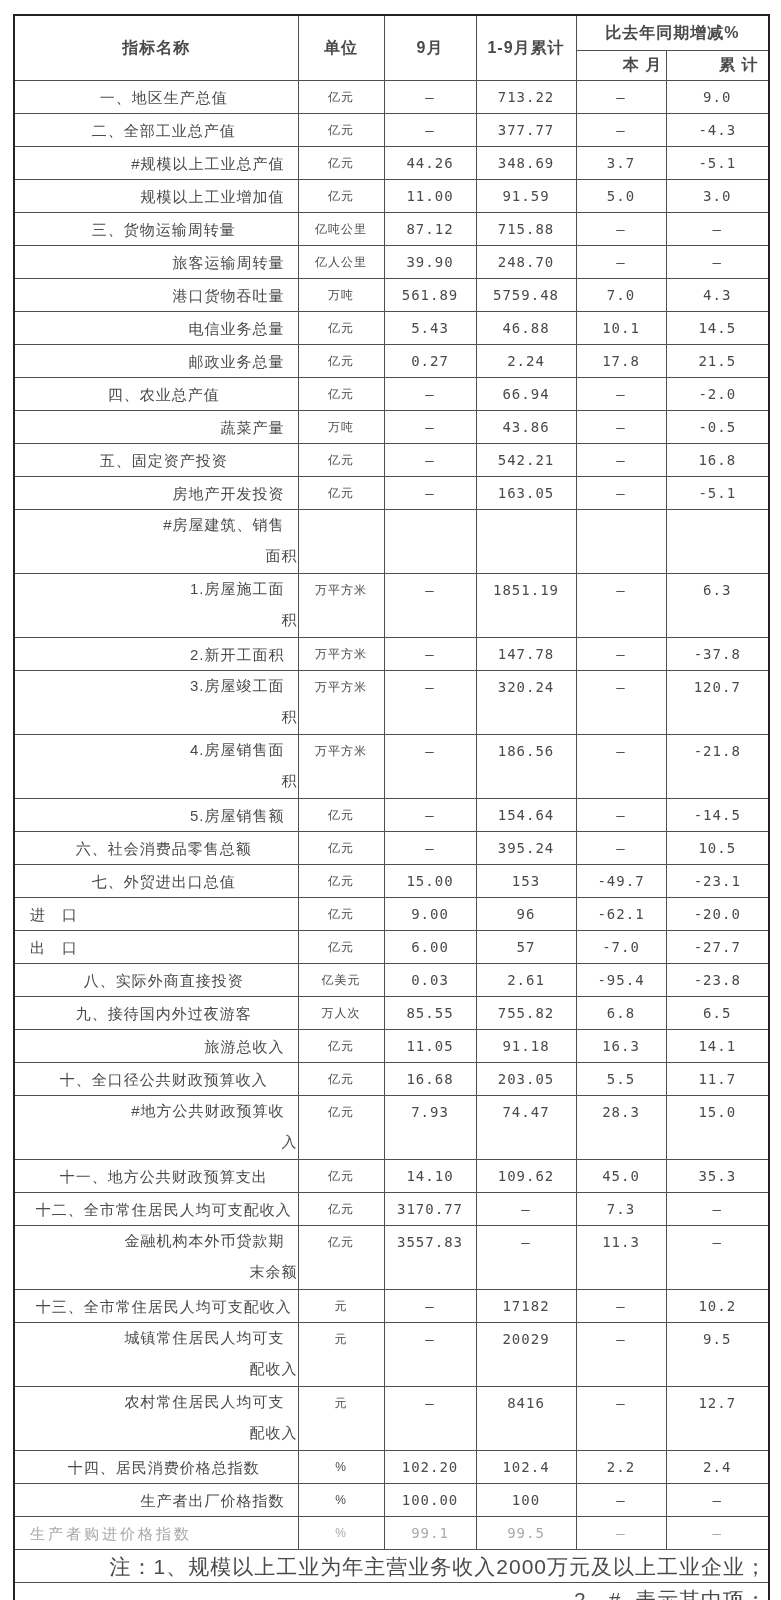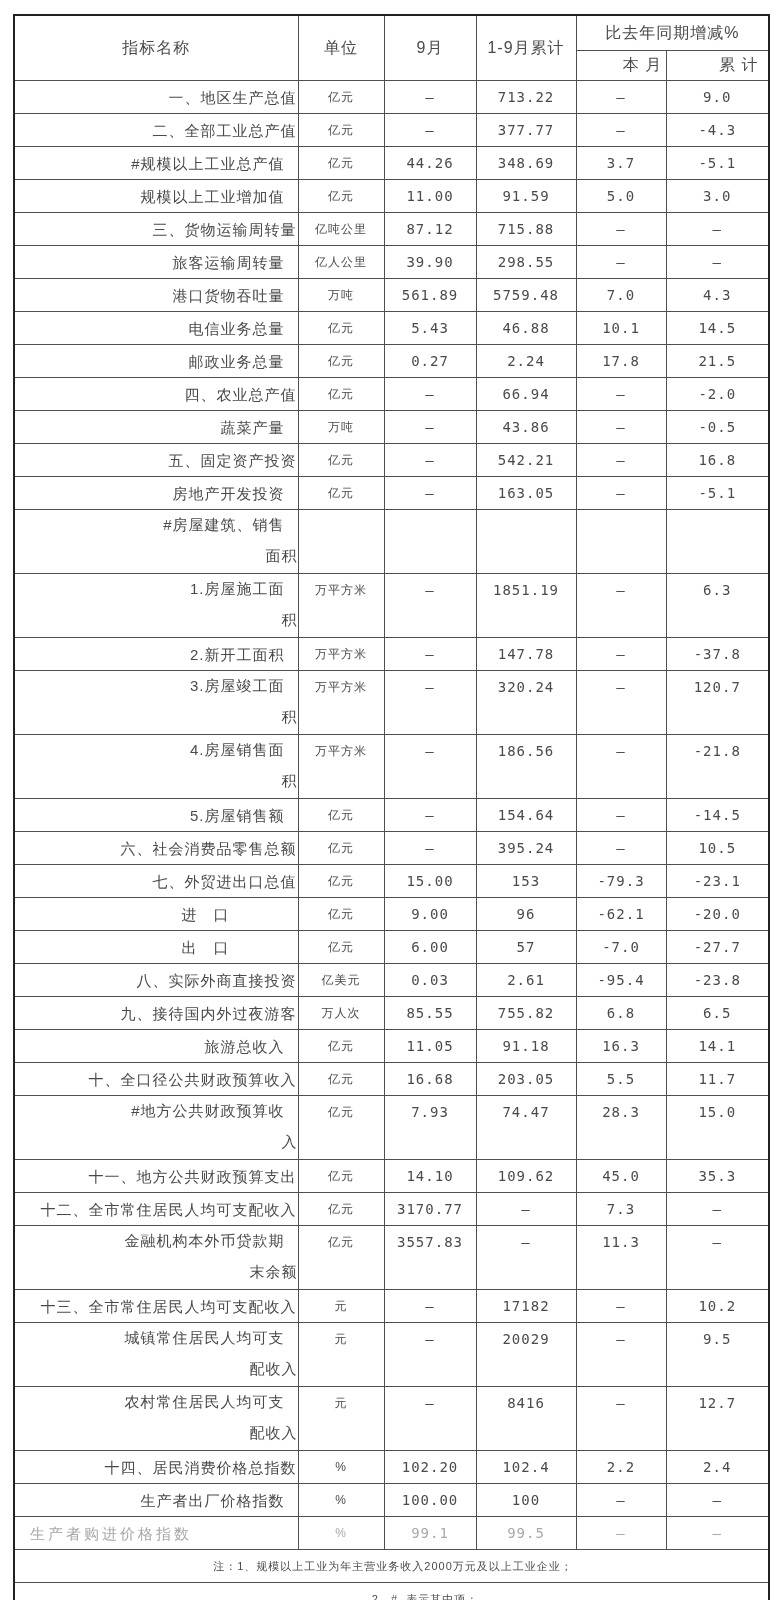--- a/index.html
+++ b/index.html
@@ -13,53 +13,53 @@
     border:2px solid #212121;
     color:#4a4a4a;
   }
   th,td{border:1px solid #4f4f4f;overflow:hidden;}
 
   
   col.c1{width:284px;} col.c2{width:86px;} col.c3{width:92px;}
   col.c4{width:100px;} col.c5{width:90px;} col.c6{width:103px;}
 
   thead th{
-    font-weight:normal;
+    font-weight:bold;
     font-size:16px;
     letter-spacing:1px;
     text-align:center;
     color:#4a4a4a;
   }
   tr.h1 th{height:32px;}
   tr.h2 th{height:27px;padding-left:44px;}
 
   tbody tr.single td{height:30px;}
   tbody tr.double td{height:61px;vertical-align:top;}
 
   td.lab{font-size:15px;letter-spacing:1px;line-height:29px;padding-left:15px;}
-  td.lab.cat{text-align:right;padding-left:16px;}
+  td.lab.cat{text-align:center;padding-left:16px;}
   td.lab.sub{text-align:right;padding-right:13px;}
   td.lab.center{text-align:left;letter-spacing:3px;margin-left:32px;}
-  td.lab.mid{text-align:right;padding-right:68px;}
+  td.lab.mid{padding-right:68px;}
 
   tr.double td.lab{padding:0;}
   tr.double td.lab .l1{text-align:right;padding-right:13px;line-height:30px;}
   tr.double td.lab .l2{text-align:right;padding-left:20px;line-height:31px;}
 
   td.val{text-align:center;line-height:29px;}
   tr.double td.val{line-height:30px;}
   td.val.cjk{font-size:12px;letter-spacing:1px;}
   td.val.num{font-family:"DejaVu Sans Mono","Liberation Mono",monospace;font-size:14px;letter-spacing:1px;}
 
   tr.muted td{color:#a8a8a8;}
 
   tr.note td{height:30px;}
   td.notecell{
-    font-size:11px;letter-spacing:1px;
-    text-align:center;padding-left:4px;
+    font-size:21px;letter-spacing:1px;
+    text-align:right;padding-left:4px;
     white-space:pre-wrap;line-height:29px;
   }
   td.notecell.ind{padding-left:68px;}
 </style>
 </head>
 <body>
 
 <div class="page">
   <table>
     <colgroup>
@@ -121,21 +121,21 @@
           <td class="val cjk">亿吨公里</td>
           <td class="val num">87.12</td>
           <td class="val num">715.88</td>
           <td class="val num">—</td>
           <td class="val num">—</td>
         </tr>
         <tr class="single">
           <td class="lab sub">旅客运输周转量</td>
           <td class="val cjk">亿人公里</td>
           <td class="val num">39.90</td>
-          <td class="val num">298.55</td>
+          <td class="val num">248.70</td>
           <td class="val num">—</td>
           <td class="val num">—</td>
         </tr>
         <tr class="single">
           <td class="lab sub">港口货物吞吐量</td>
           <td class="val cjk">万吨</td>
           <td class="val num">561.89</td>
           <td class="val num">5759.48</td>
           <td class="val num">7.0</td>
           <td class="val num">4.3</td>
@@ -254,21 +254,21 @@
           <td class="val num">—</td>
           <td class="val num">395.24</td>
           <td class="val num">—</td>
           <td class="val num">10.5</td>
         </tr>
         <tr class="single">
           <td class="lab cat">七、外贸进出口总值</td>
           <td class="val cjk">亿元</td>
           <td class="val num">15.00</td>
           <td class="val num">153</td>
-          <td class="val num">-79.3</td>
+          <td class="val num">-49.7</td>
           <td class="val num">-23.1</td>
         </tr>
         <tr class="single">
           <td class="lab mid">进　口</td>
           <td class="val cjk">亿元</td>
           <td class="val num">9.00</td>
           <td class="val num">96</td>
           <td class="val num">-62.1</td>
           <td class="val num">-20.0</td>
         </tr>

